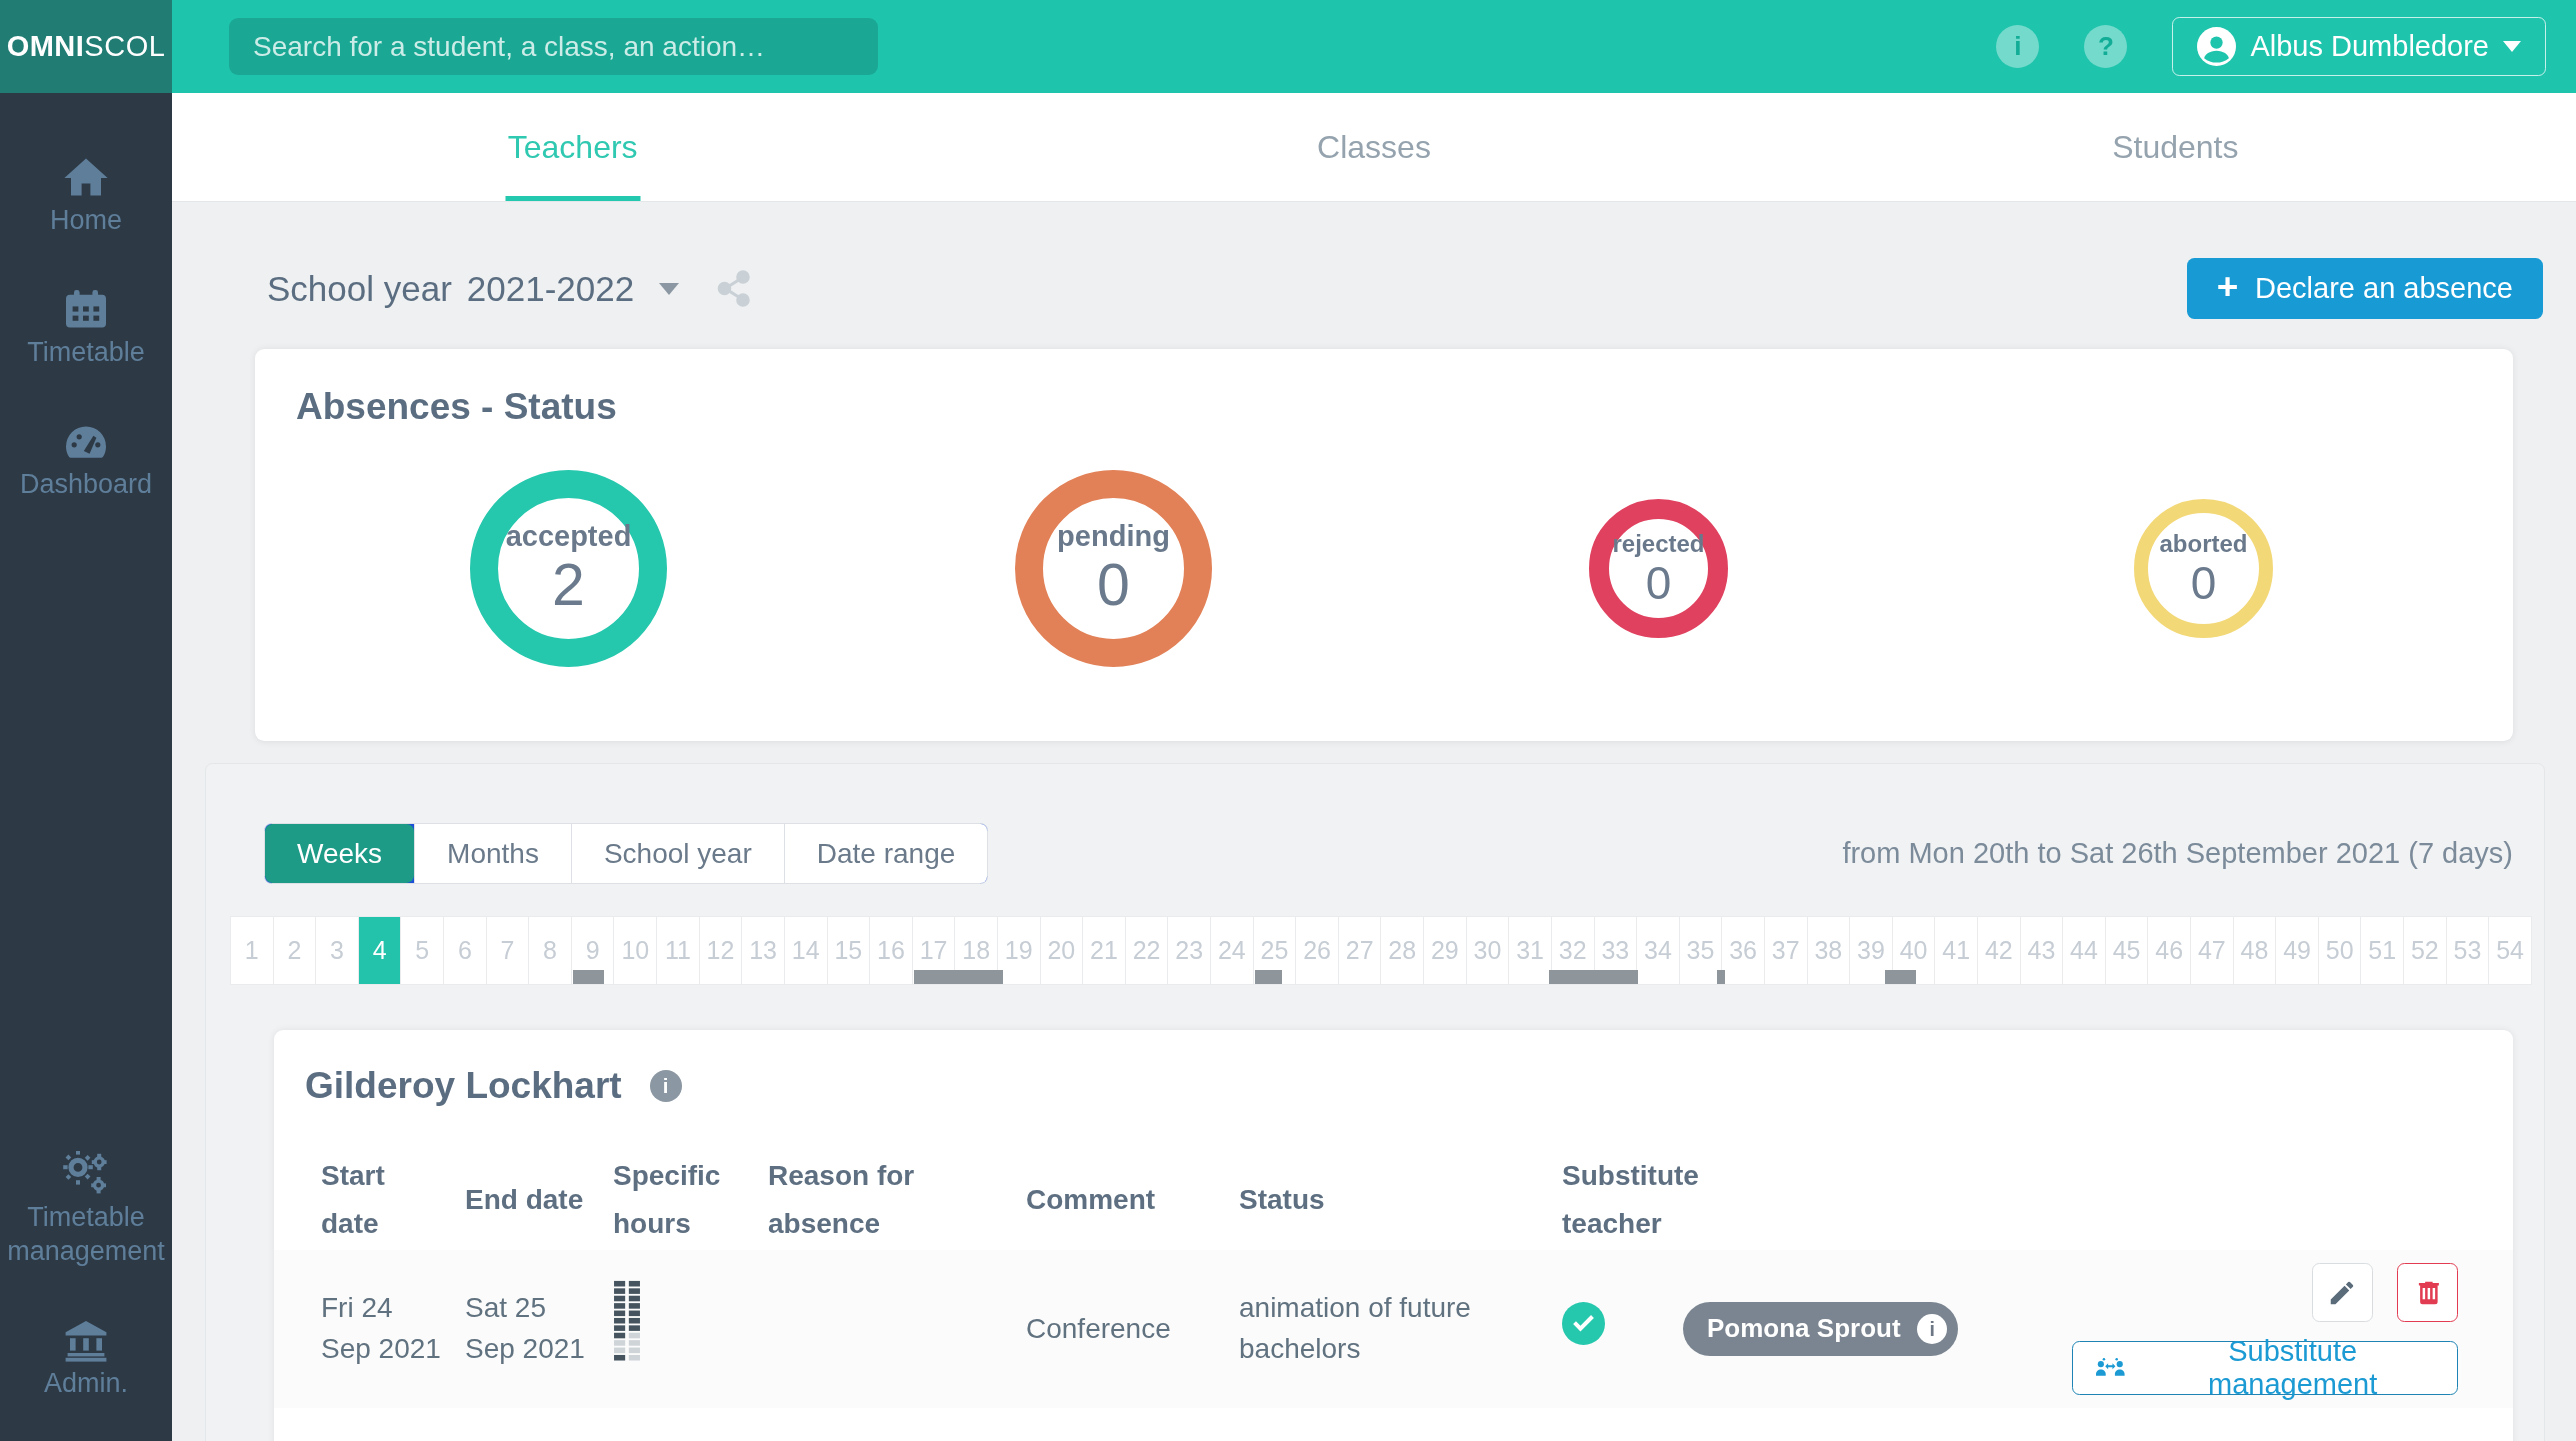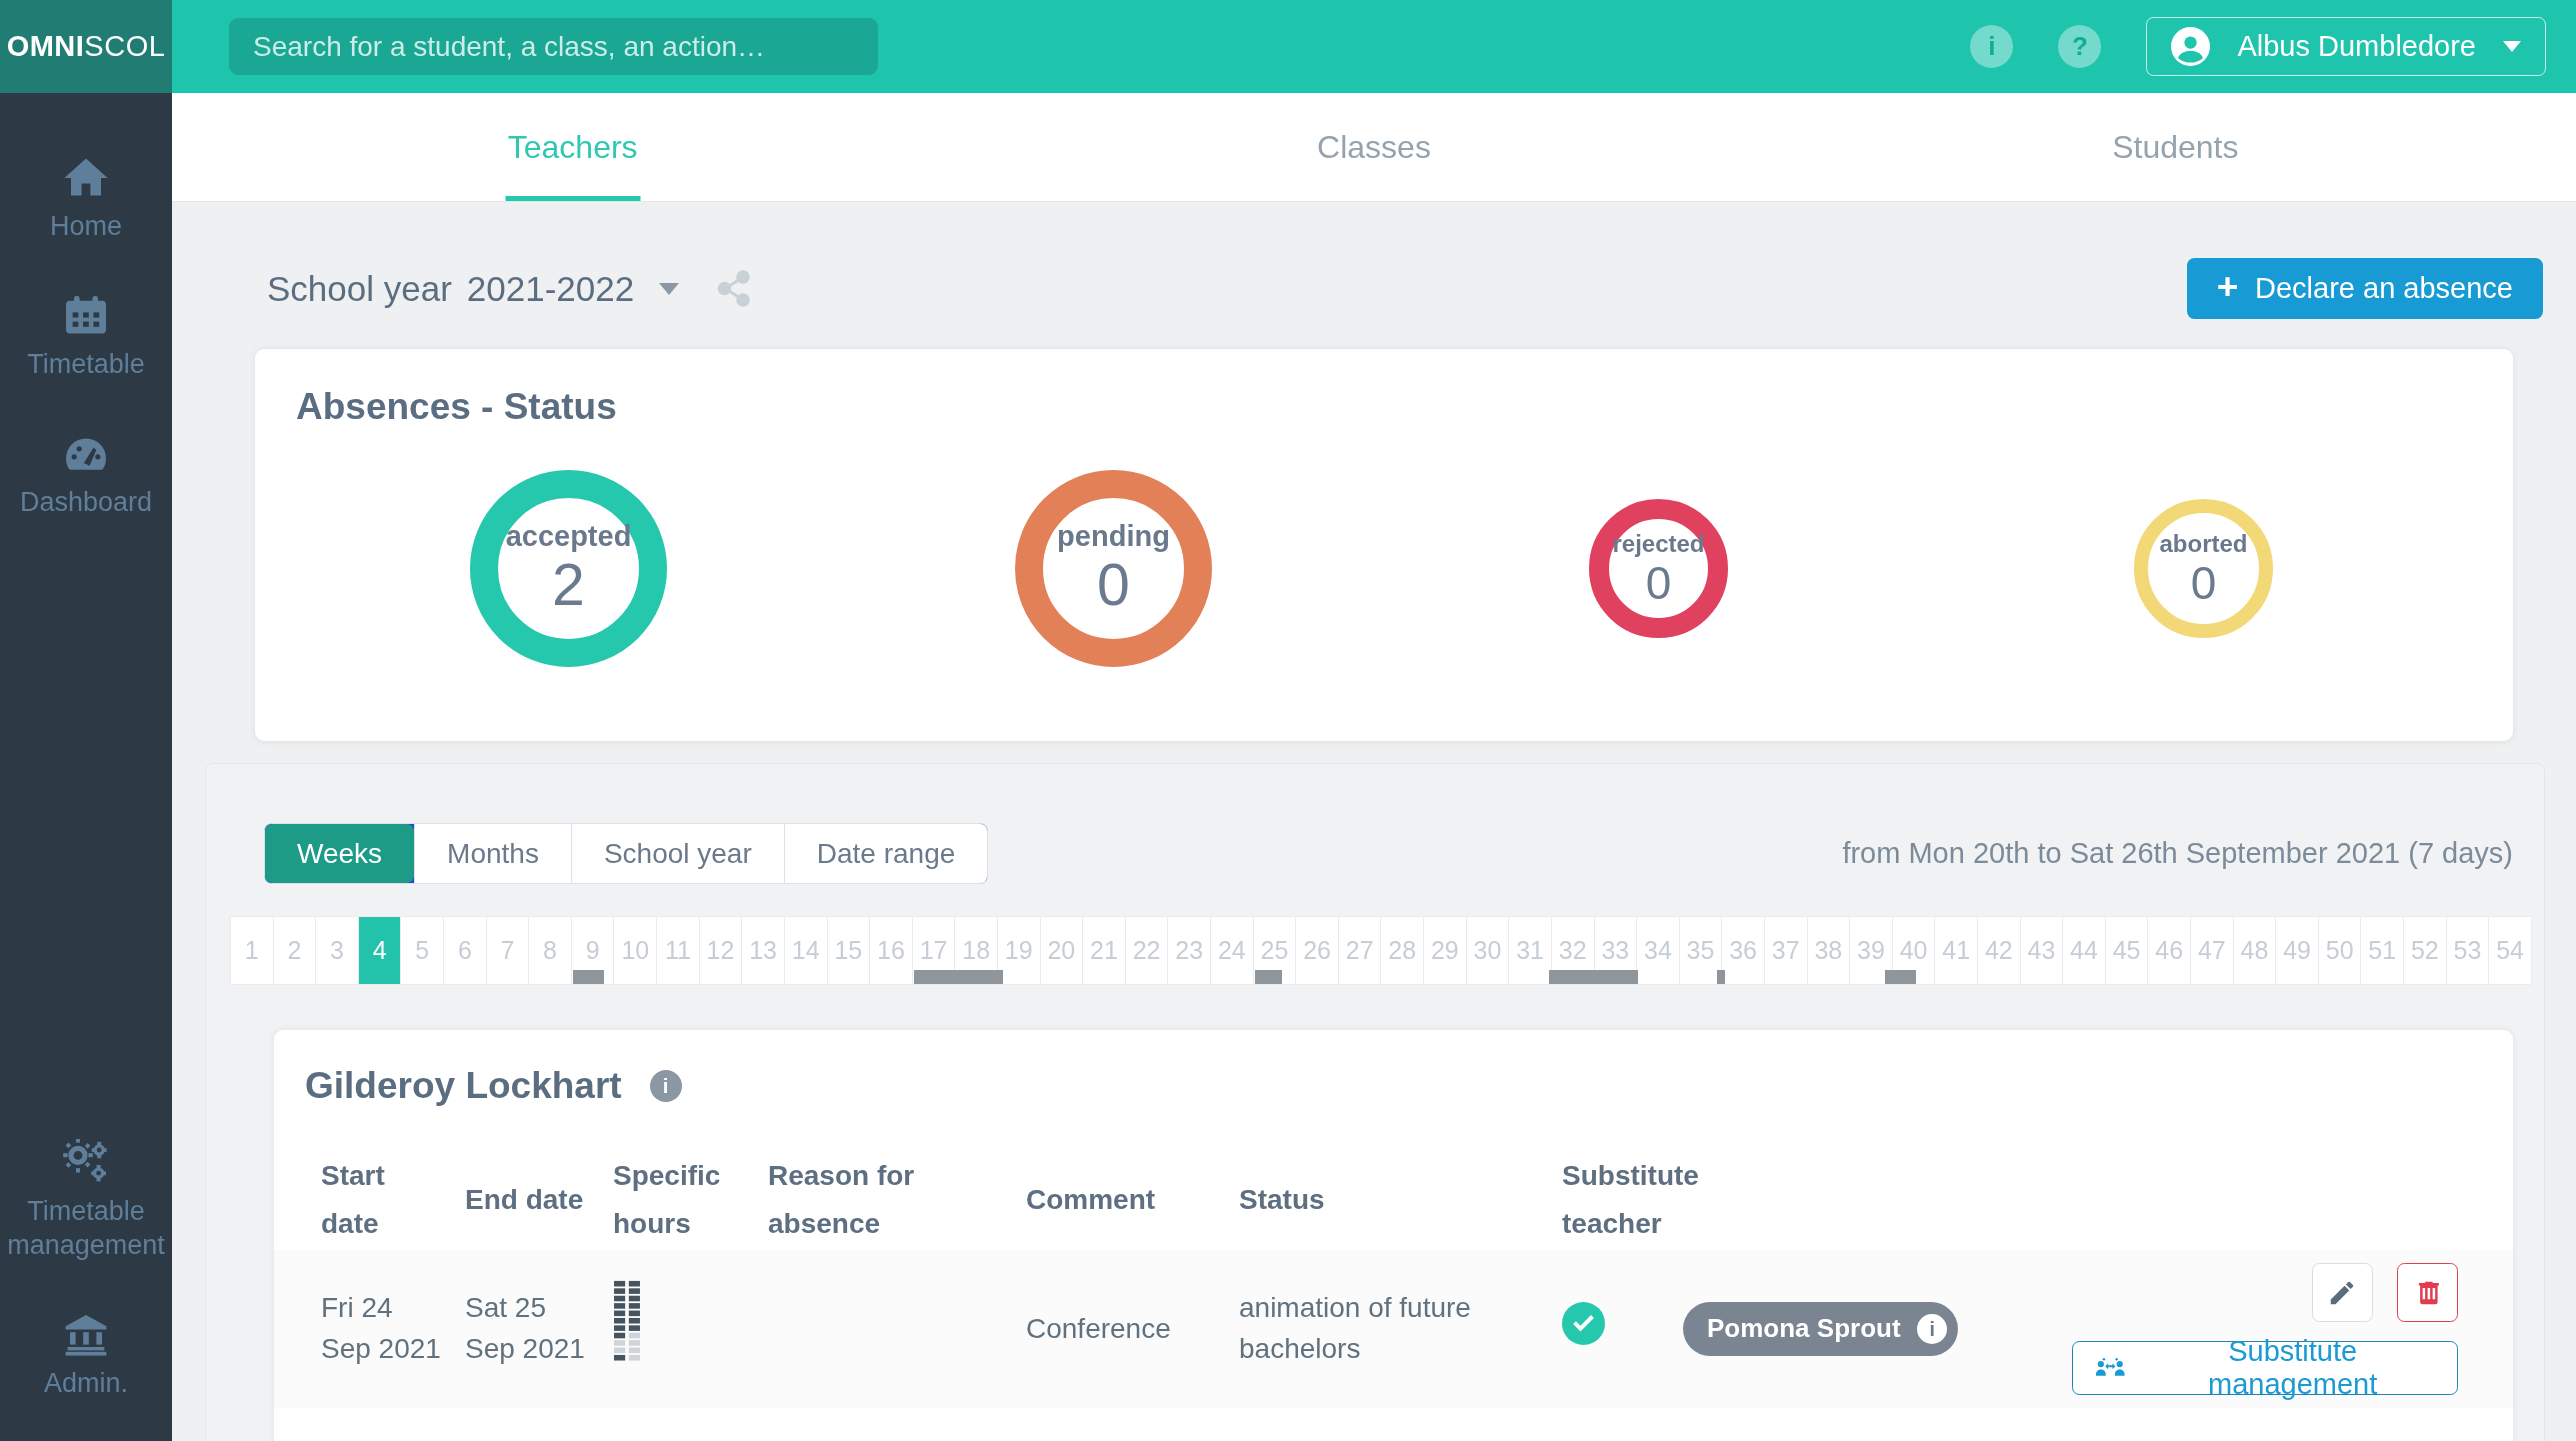--- a/index.html
+++ b/index.html
@@ -9,27 +9,27 @@
 
   
   .topbar { position:absolute; top:0; left:0; right:0; height:93px; background:#1fc4ad; display:flex; align-items:center; z-index:5; }
   .logo-block { width:172px; height:93px; background:#217c73; display:flex; align-items:center; justify-content:center; flex:none; }
   .logo { color:#fff; font-size:29px; letter-spacing:0.5px; }
   .logo b { font-weight:bold; }
   .search-box { margin-left:57px; width:649px; height:57px; background:rgba(0,0,0,0.14); border:none; border-radius:9px; padding:0 24px; font-size:28px; color:#fff; font-family:"Liberation Sans", sans-serif; }
   .search-box::placeholder { color:rgba(255,255,255,0.78); }
   .topbar-right { margin-left:auto; display:flex; align-items:center; gap:45px; padding-right:30px; }
   .round-hint { width:43px; height:43px; border-radius:50%; background:rgba(255,255,255,0.38); color:#12ad97; font-size:26px; font-weight:bold; display:flex; align-items:center; justify-content:center; cursor:pointer; }
-  .user-btn { height:59px; border:1.9px solid rgba(255,255,255,0.75); border-radius:7.4px; display:flex; align-items:center; gap:27px; padding:0 24px; cursor:pointer; }
+  .user-btn { height:59px; border:1.9px solid rgba(255,255,255,0.75); border-radius:7.4px; display:flex; align-items:center; gap:14px; padding:0 24px; cursor:pointer; }
   .user-btn .uname { color:#fff; font-size:29px; }
   .caret-down { width:0; height:0; border-left:9.3px solid transparent; border-right:9.3px solid transparent; border-top:11px solid #fff; }
 
   
   .sidebar { position:absolute; top:93px; left:0; bottom:0; width:172px; background:#2d3a46; display:flex; flex-direction:column; align-items:stretch; padding-top:37px; }
-  .side-item { display:flex; flex-direction:column; align-items:center; gap:8px; padding:24px 3.7px; color:#5f7e9a; font-size:27px; text-align:center; line-height:1.25; cursor:pointer; border-left:6.5px solid transparent; border-right:6.5px solid transparent; }
+  .side-item { display:flex; flex-direction:column; align-items:center; gap:2px; padding:24px 3.7px; color:#5f7e9a; font-size:27px; text-align:center; line-height:1.25; cursor:pointer; border-left:6.5px solid transparent; border-right:6.5px solid transparent; }
   .side-item svg { width:48px; height:48px; }
   .side-item .sfill { fill:#5f7e9a; }
   .side-item.active { color:#23c8af; border-left-color:#23c8af; }
   .side-item.active .sfill { fill:#23c8af; }
   .side-spacer { flex:1; }
 
   
   .main { position:absolute; top:93px; left:172px; right:0; bottom:0; }
   .tabbar { height:109px; background:#fff; border-bottom:0.9px solid #e4e7e9; display:flex; }
   .tab { flex:1; display:flex; align-items:center; justify-content:center; position:relative; font-size:32px; font-weight:300; color:#95a3ae; cursor:pointer; }

